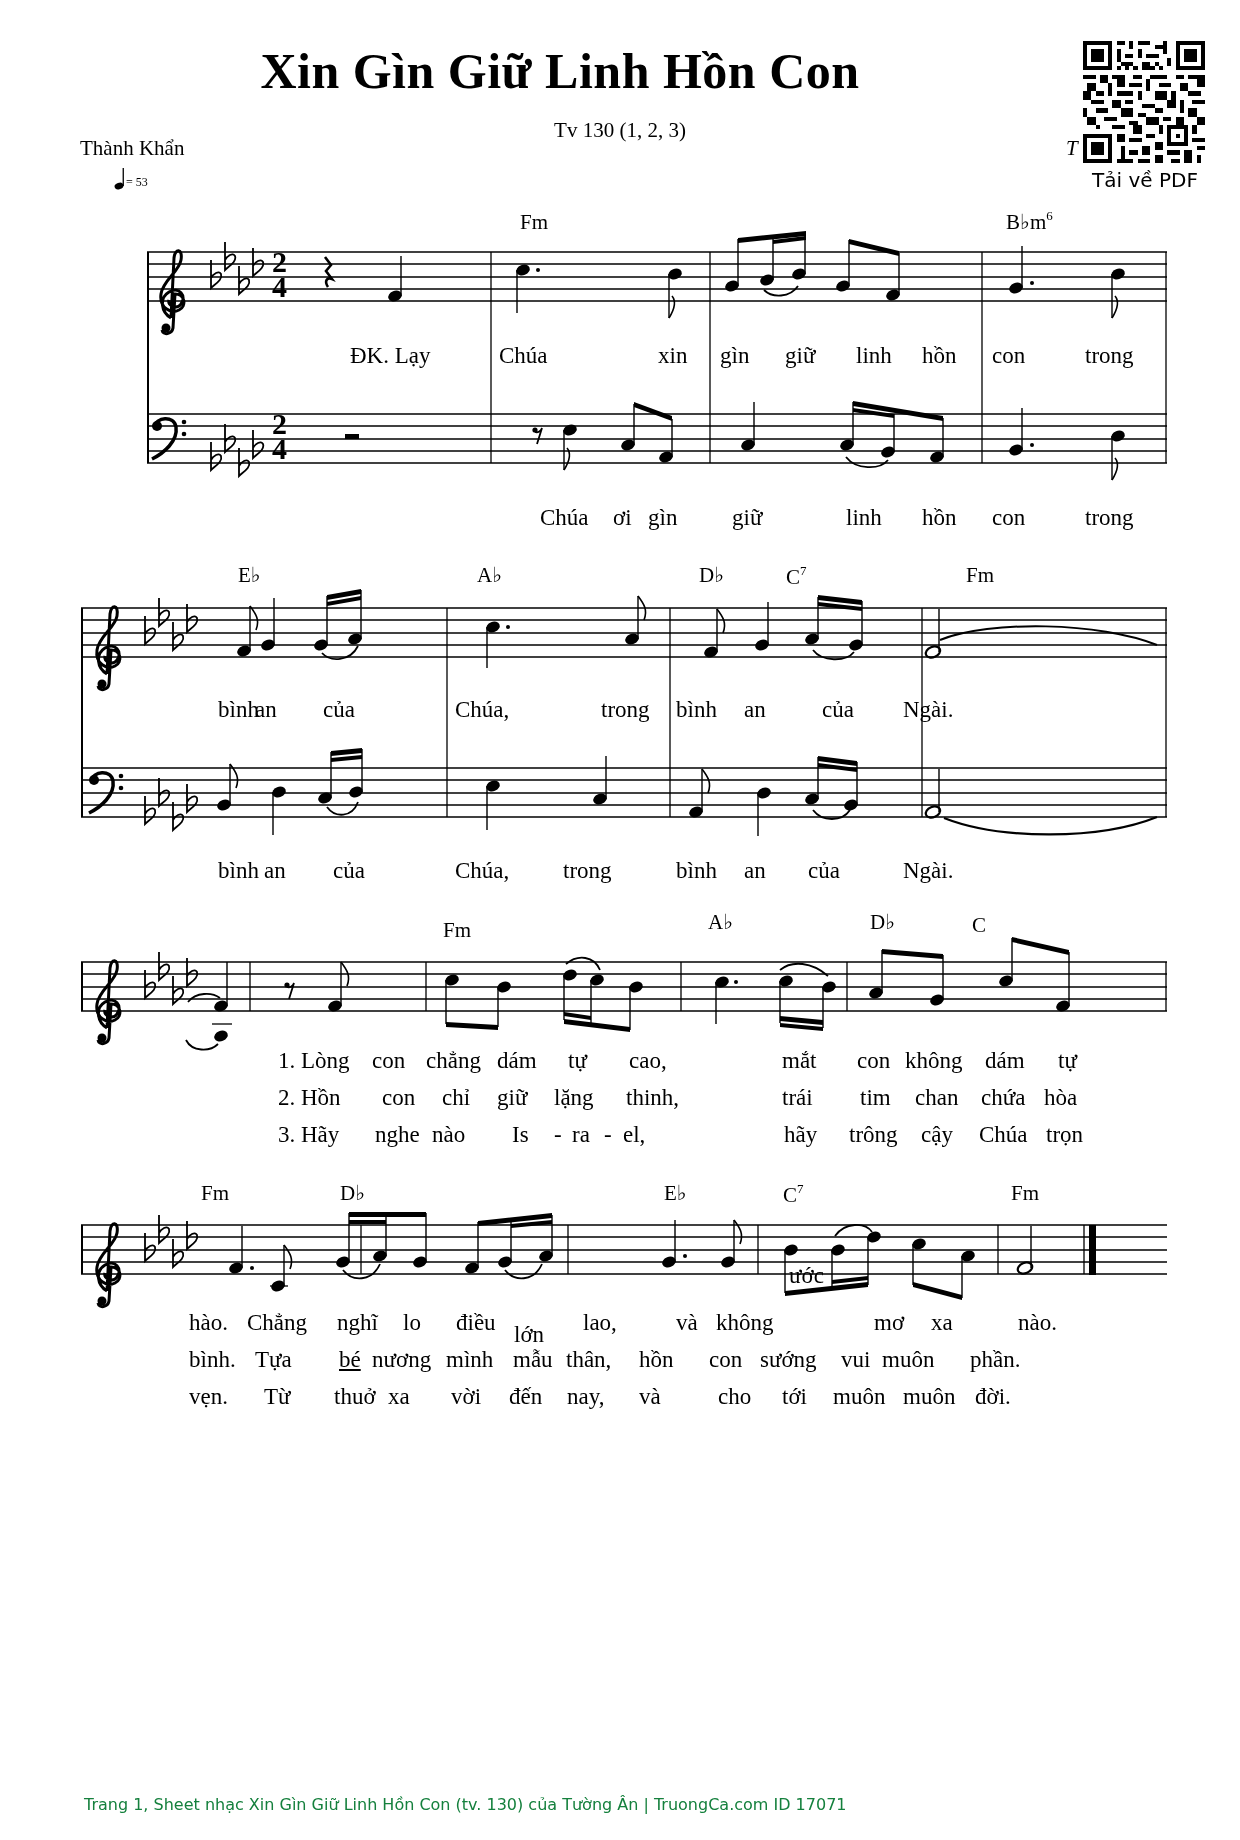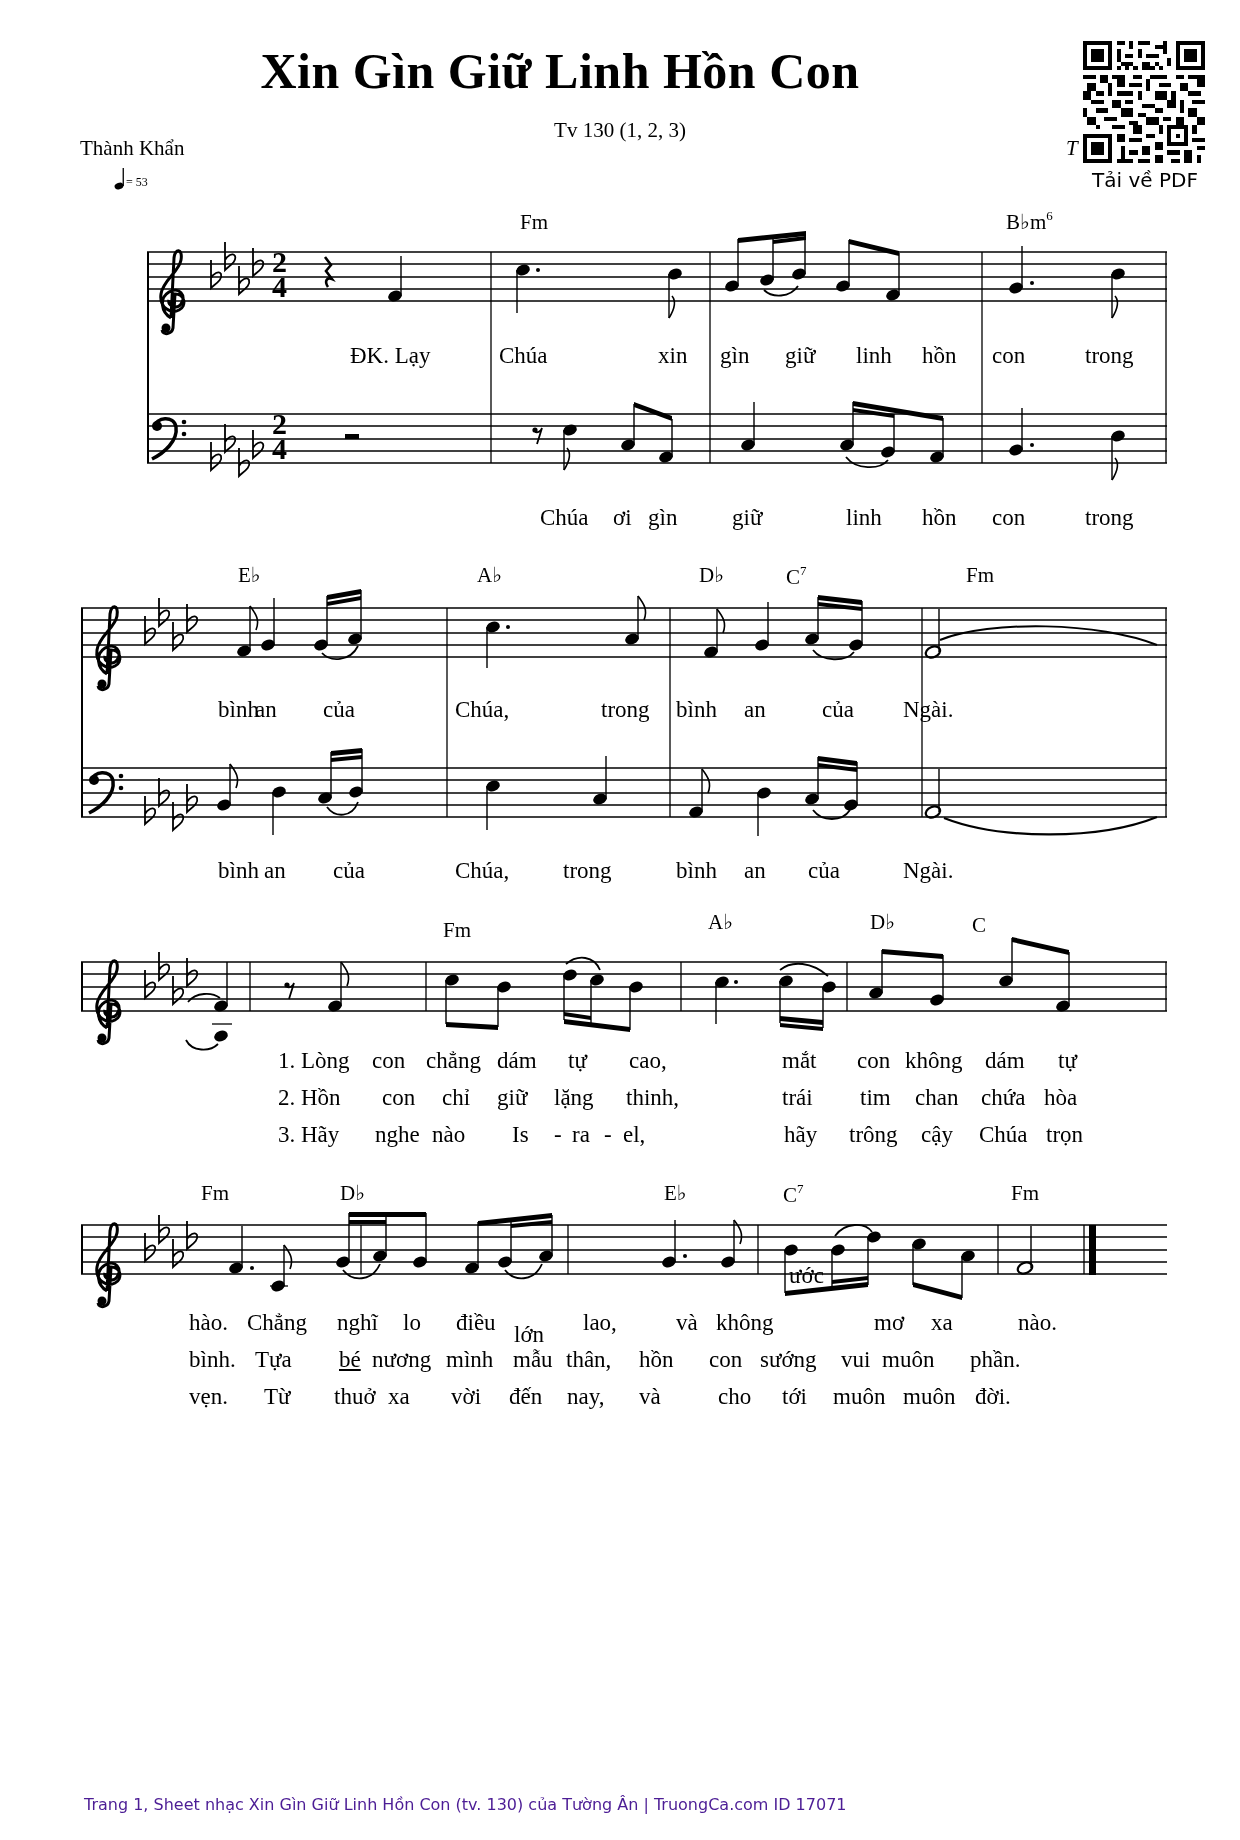--- a/index.html
+++ b/index.html
@@ -9,21 +9,21 @@
   .subtitle { left:0; width:1240px; top:118px; text-align:center; font-size:21px; }
   .composer { left:80px; top:136px; font-size:21px; }
   .tempo { left:114px; top:168px; font-size:16px; }
   .tempo .eq { font-size:12px; }
   .author-right { left:1066px; top:136px; font-size:21px; font-style:italic; }
   .qr { left:1083px; top:40px; width:122px; height:124px; }
   .qr-label { left:1070px; top:168px; width:150px; text-align:center; font-family:"DejaVu Sans", sans-serif; font-size:20px; }
   .chord { font-size:21px; position:absolute; white-space:nowrap; }
   .chord sup { font-size:13px; vertical-align:9px; }
   .lyr { font-size:23px; position:absolute; white-space:nowrap; }
-  .footer { left:84px; top:1795px; font-family:"DejaVu Sans", sans-serif; font-size:16px; color:#4c1d95; }
+  .footer { left:84px; top:1795px; font-family:"DejaVu Sans", sans-serif; font-size:16px; color:#15803d; }
   svg.score { position:absolute; left:0; top:0; }
 </style>
 </head>
 <body>
 
 <div class="abs title">Xin Gìn Giữ Linh Hồn Con</div>
 <div class="abs subtitle">Tv 130 (1, 2, 3)</div>
 <div class="abs composer">Thành Khẩn</div>
 <div class="abs tempo">
   <svg width="12" height="22" viewBox="0 0 12 22" style="vertical-align:-4px">

